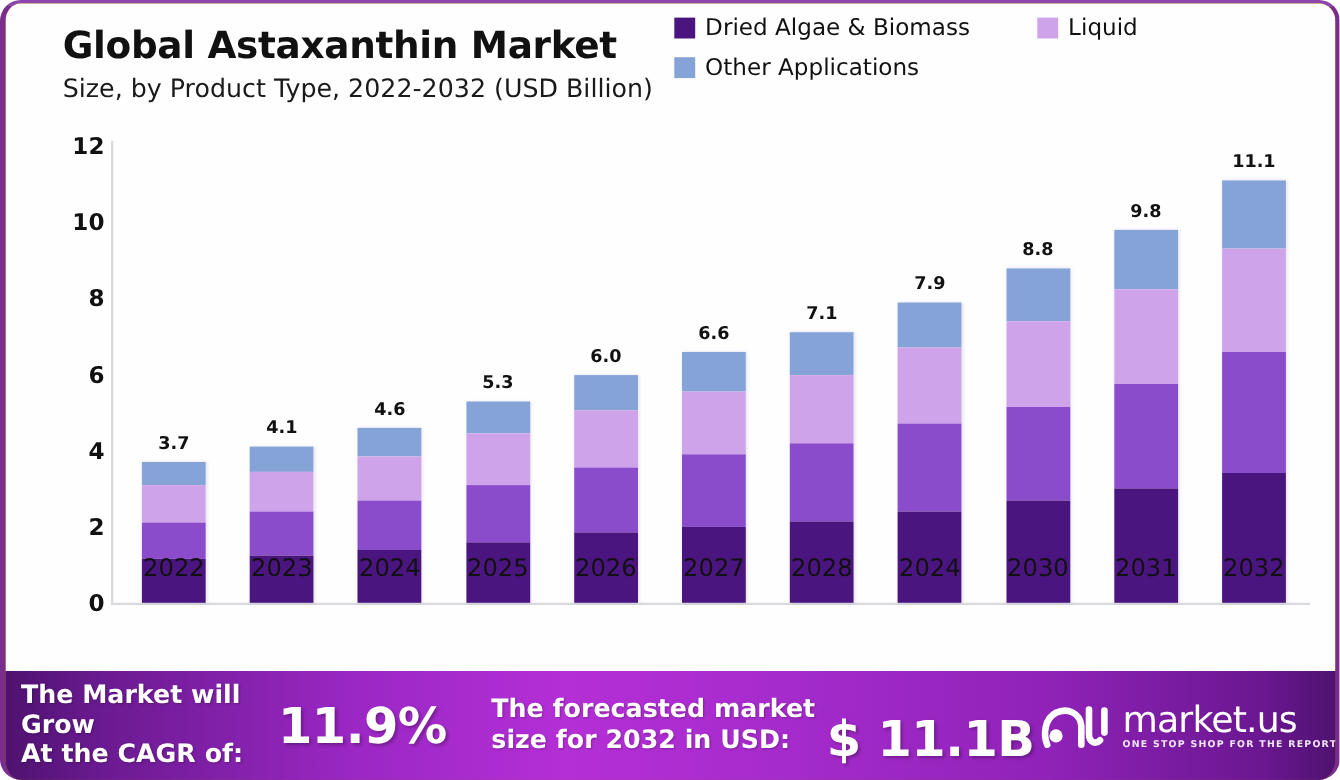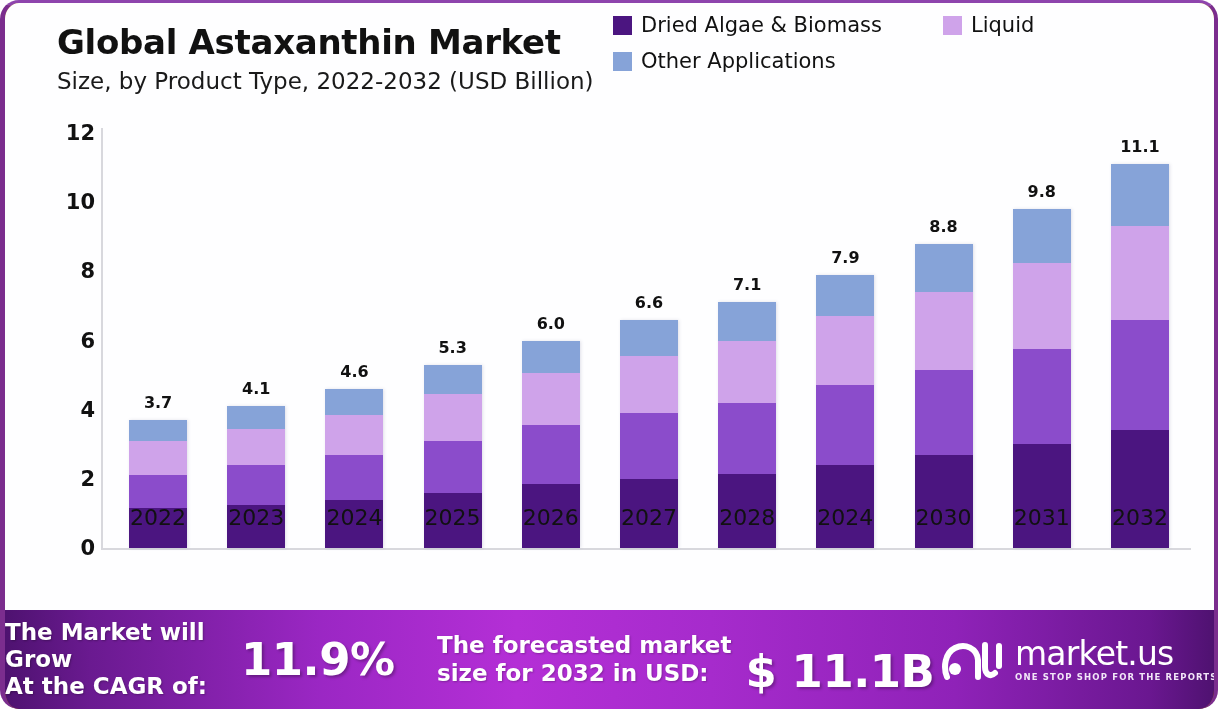--- a/index.html
+++ b/index.html
@@ -195,21 +195,21 @@
     line-height: 1.18;
     text-shadow: 1px 1px 2px rgba(0,0,0,0.25);
   }
   .banner-big {
     font-size: 45px;
     font-weight: bold;
     letter-spacing: -0.5px;
     text-shadow: 2px 2px 3px rgba(0,0,0,0.28);
     white-space: nowrap;
   }
-  #cagr-label { width: 236px; }
+  #cagr-label { margin-left: 14px; width: 236px; }
   #cagr-value { width: 196px; text-align: left; }
   #forecast-label { width: 300px; }
   #forecast-value { width: 190px; text-align: center; margin-left: 8px; margin-top: 24px; }
 
   #logo {
     display: flex;
     align-items: center;
     margin-left: 6px;
   }
   #logo-mark {

